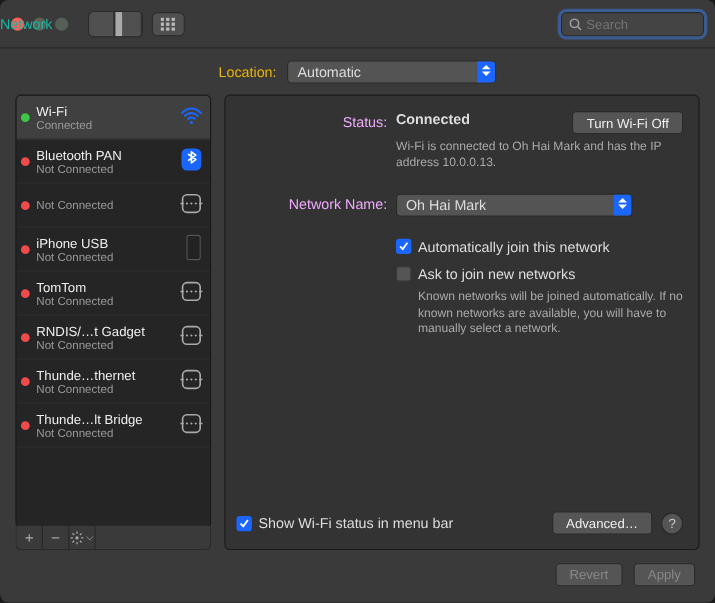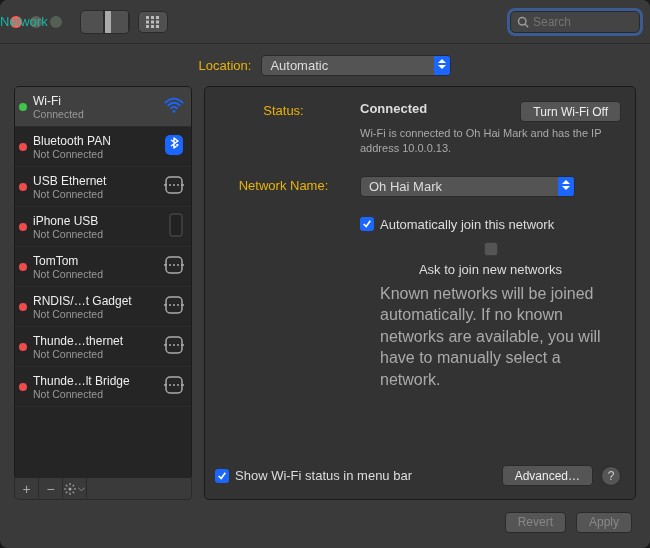--- a/index.html
+++ b/index.html
@@ -162,21 +162,21 @@
 .detail {
   flex: 1;
   background: #333333;
   border: 1px solid #1a1a1a;
   border-radius: 5px;
   padding: 14px 14px 10px 10px;
   display: flex; flex-direction: column;
 }
 .form { display: flex; flex-direction: column; }
 .f-row { display: flex; margin-bottom: 4px; }
-.f-label { width: 145px; text-align: center; color: #eab308; padding-right: 8px; padding-top: 2px; }
+.f-label { width: 145px; text-align: right; color: #f0abfc; padding-right: 8px; padding-top: 2px; }
 .f-val { flex: 1; }
 .mac-btn {
   background: #555;
   border: 1px solid #2a2a2a;
   border-radius: 4px;
   color: #eee;
   height: 21px;
   padding: 0 12px;
   font-size: 12px;
   display: inline-flex; align-items: center; justify-content: center;
@@ -204,21 +204,21 @@
 .chk-row { display: flex; align-items: center; gap: 6px; margin: 6px 0; }
 .chk {
   width: 14px; height: 14px;
   border-radius: 3px;
   display: flex; align-items: center; justify-content: center;
   flex-shrink: 0;
 }
 .chk.on { background: #1a66ff; }
 .chk.off { background: #555; border: 1px solid #3a3a3a; }
 .chk svg { width: 10px; height: 10px; }
-.ask-sub { color: #aaa; font-size: 16px; line-height: 1.35; margin-top: 2px; }
+.ask-sub { color: #aaa; font-size: 11px; line-height: 1.35; margin-top: 2px; }
 .bottom-detail {
   margin-top: auto;
   display: flex; align-items: center;
 }
 .help {
   width: 20px; height: 20px; border-radius: 50%;
   background: #555; border: 1px solid #2a2a2a;
   color: #ccc; font-size: 12px;
   display: flex; align-items: center; justify-content: center;
   margin-left: 8px;
@@ -317,21 +317,20 @@
               <div class="svc-status">Not Connected</div>
             </div>
             <div class="svc-icon"><svg width="22" height="22" viewBox="0 0 22 22">
                 <rect x="2" y="1" width="18" height="20" rx="5" fill="#1a66ff"></rect>
                 <path d="M8 6l7 5-4 3V4l4 3-7 5" stroke="#fff" stroke-width="1.5" fill="none" stroke-linejoin="round"></path>
               </svg></div>
           </div>
           <div class="svc">
             <span class="dot red"></span>
             <div class="svc-text">
-              <div class="svc-name">USB Ethernet</div>
               <div class="svc-status">Not Connected</div>
             </div>
             <div class="svc-icon"><svg width="22" height="22" viewBox="0 0 22 22">
                 <rect x="3" y="3" width="16" height="16" rx="4" fill="none" stroke="#aaa" stroke-width="1.5"></rect>
                 <circle cx="7" cy="11" r="1" fill="#aaa"></circle>
                 <circle cx="11" cy="11" r="1" fill="#aaa"></circle>
                 <circle cx="15" cy="11" r="1" fill="#aaa"></circle>
                 <path d="M4 11h-3M21 11h-3" stroke="#aaa" stroke-width="1.5"></path>
               </svg></div>
           </div>
@@ -444,21 +443,21 @@
           <div class="f-label"></div>
           <div class="f-val">
             <div class="chk-row">
               <div class="chk on">
                   <svg viewBox="0 0 12 12">
                     <path d="M2 6l3 3 5-7" stroke="#fff" stroke-width="2" fill="none"></path>
                   </svg>
                 </div>
               <span>Automatically join this network</span>
             </div>
-            <div class="chk-row" style="margin-top:10px;flex-direction:column;">
+            <div class="chk-row" style="margin-top:10px;">
               <div class="chk off"></div>
               <span>Ask to join new networks</span>
             </div>
             <div class="ask-sub" style="padding-left:20px;">Known networks will be joined automatically. If no known networks are available, you will have to manually select a network.</div>
           </div>
         </div>
       </div>
 
       <div class="bottom-detail">
         <div class="chk-row">

